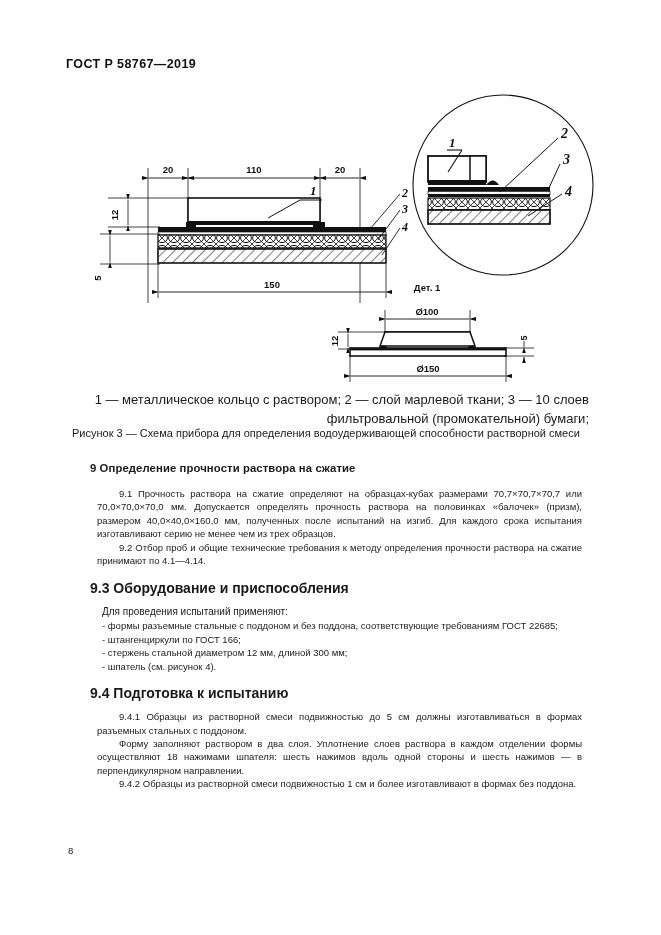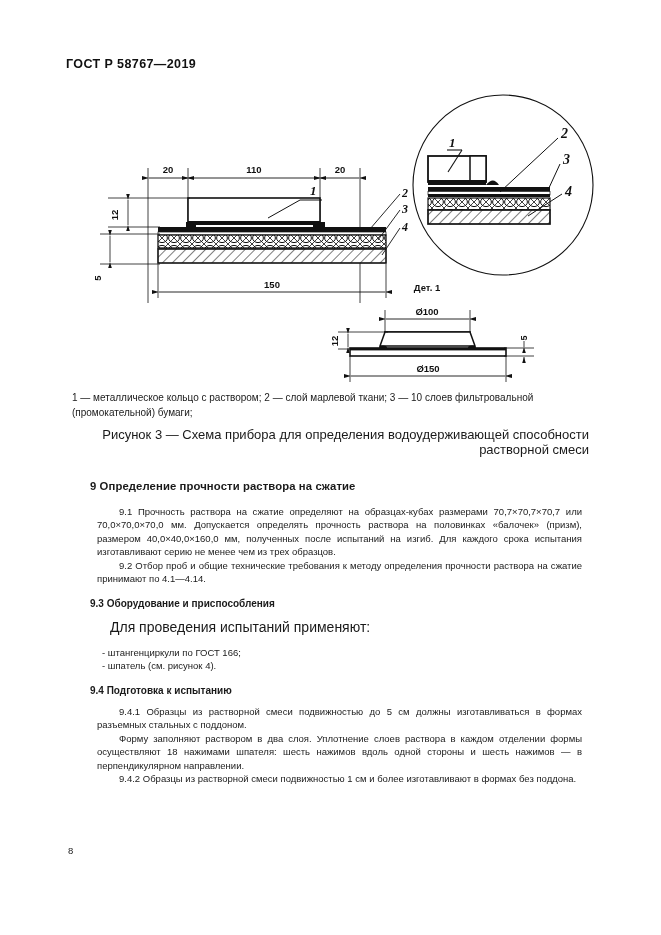--- a/index.html
+++ b/index.html
@@ -39,66 +39,66 @@
     height: 300px;
   }
   .fig-svg { display: block; }
 
   
   .fig-legend {
     position: absolute;
     left: 72px;
     top: 391px;
     width: 517px;
-    font-size: 10px;
+    font-size: 13px;
     line-height: 1.45;
-    text-align: left;
+    text-align: right;
     color: #1a1a1a;
   }
 
   .fig-caption {
     position: absolute;
     left: 72px;
     top: 427px;
     width: 517px;
-    text-align: right;
-    font-size: 13px;
+    text-align: left;
+    font-size: 11px;
     color: #1a1a1a;
   }
 
   
   .body {
     position: absolute;
     left: 80px;
-    top: 480px;
+    top: 462px;
     width: 502px;
   }
   h2.sec {
     font-size: 11.3px;
     font-weight: bold;
     margin: 0 0 13px 10px;
     letter-spacing: 0.1px;
   }
   h3.sub {
-    font-size: 10px;
+    font-size: 14px;
     font-weight: bold;
     margin: 12px 0 9px 10px;
   }
   p.para {
     font-size: 9.5px;
     line-height: 1.42;
     margin: 0 0 0 17px;
     text-align: justify;
     text-justify: inter-word;
     text-indent: 22px;
   }
   p.lead {
-    font-size: 14px;
+    font-size: 10px;
     line-height: 1.42;
-    margin: 8px;
+    margin: 0;
     text-indent: 22px;
   }
   ul.dashlist {
     list-style: none;
     margin: 0;
     padding: 0;
   }
   ul.dashlist li {
     font-size: 9.5px;
     line-height: 1.42;
@@ -301,21 +301,23 @@
 
     <p class="para">9.1 Прочность раствора на сжатие определяют на образцах-кубах размерами 70,7×70,7×70,7 или 70,0×70,0×70,0 мм. Допускается определять прочность раствора на половинках «балочек» (призм), размером 40,0×40,0×160,0 мм, полученных после испытаний на изгиб. Для каждого срока испытания изготавливают серию не менее чем из трех образцов.</p>
 
     <p class="para">9.2 Отбор проб и общие технические требования к методу определения прочности раствора на сжатие принимают по 4.1—4.14.</p>
 
     <h3 class="sub">9.3 Оборудование и приспособления</h3>
 
     <p class="lead">Для проведения испытаний применяют:</p>
 
     <ul class="dashlist">
+      <li>- формы разъемные стальные с поддоном и без поддона, соответствующие требованиям ГОСТ 22685;</li>
       <li>- штангенциркули по ГОСТ 166;</li>
+      <li>- стержень стальной диаметром 12 мм, длиной 300 мм;</li>
       <li>- шпатель (см. рисунок 4).</li>
     </ul>
 
     <h3 class="sub">9.4  Подготовка к испытанию</h3>
 
     <p class="para">9.4.1 Образцы из растворной смеси подвижностью до 5 см должны изготавливаться в формах разъемных стальных с поддоном.</p>
 
     <p class="para">Форму заполняют раствором в два слоя. Уплотнение слоев раствора в каждом отделении формы осуществляют 18 нажимами шпателя: шесть нажимов вдоль одной стороны и шесть нажимов — в перпендикулярном направлении.</p>
 
     <p class="para">9.4.2 Образцы из растворной смеси подвижностью 1 см и более изготавливают в формах без поддона.</p>

